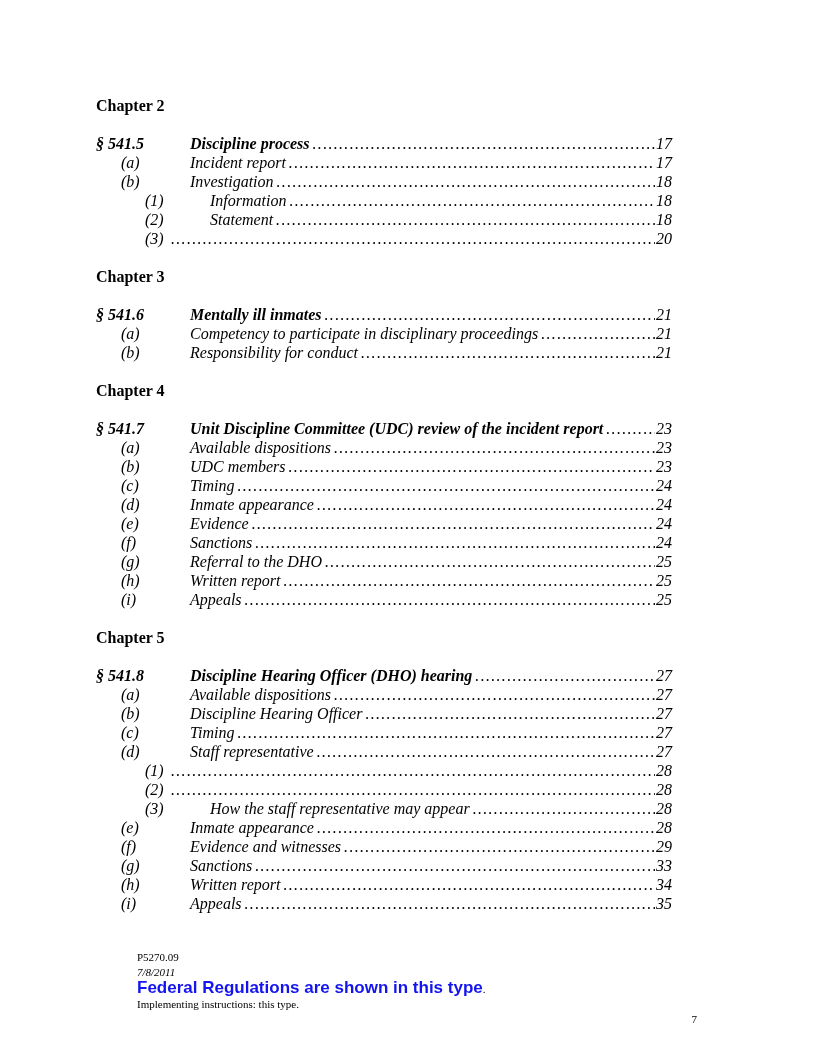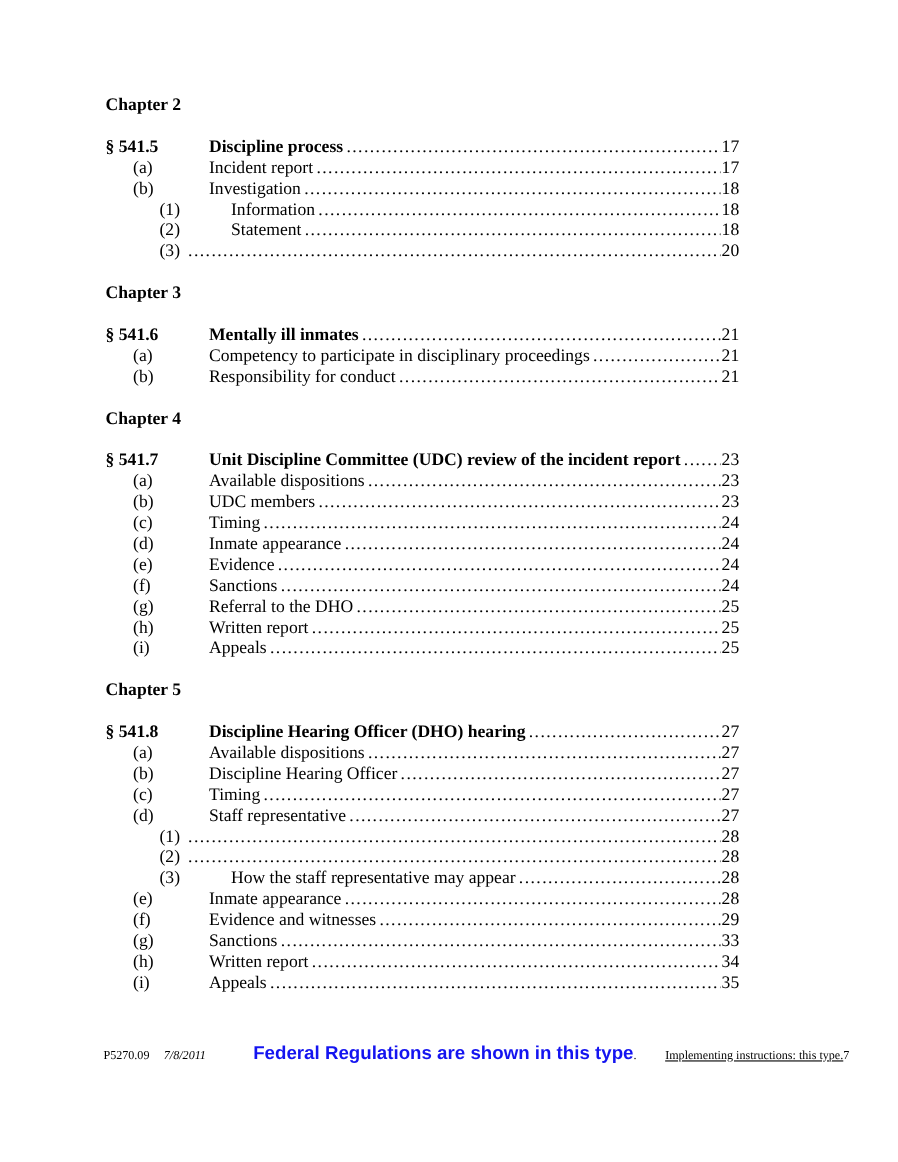--- a/index.html
+++ b/index.html
@@ -9,37 +9,38 @@
     color:#000000;
     font-family:"Liberation Serif", serif;
     position:relative;
     overflow:hidden;
   }
 
   
   .toc {
     position:absolute;
     left:96px;
-    top:86px;
+    top:96px;
     width:576px;
   }
   .chapter { margin-bottom:19px; }
   .chapter-heading {
     font-weight:bold;
     font-size:16px;
     line-height:19px;
     height:19px;
     margin-bottom:19px;
   }
   .row {
     display:flex;
     align-items:center;
     font-size:16px;
     line-height:19px;
     height:19px;
+    font-style:italic;
   }
   .row .lbl { flex:0 0 auto; }
   .row.l0 .lbl { width:52px; }
   .row.l1 { padding-left:25px; }
   .row.l1 .lbl { width:27px; }
   .row.l2 { padding-left:49px; }
   .row.l2 .lbl { width:23px; }
   .row.b .lbl, .row.b .ttl { font-weight:bold; }
   .ttl { flex:0 0 auto; white-space:nowrap;margin-left:42px; }
   .dots {
@@ -59,30 +60,31 @@
   .footer {
     position:absolute;
     left:94px;
     top:950px;
     width:603px;
     display:flex;
     align-items:baseline;
     font-size:11px;
     line-height:15px;
     white-space:nowrap;
+    flex-direction:column;
   }
   .f-date { margin-left:13px;font-style:italic; }
   .f-legend { margin-left:43px; }
   .f-blue {
     font-family:"Liberation Sans", sans-serif;
     font-weight:bold;
     font-size:17px;
     color:var(--accent, #1414f0);
   }
-  .f-plain { margin-left:26px;text-decoration:underline; }
+  .f-plain { margin-left:26px; }
   .f-page { margin-left:auto; }
 </style>
 </head>
 <body>
 
 <main class="toc" id="toc">
     <section class="chapter">
       <div class="chapter-heading">Chapter 2</div>
       <div class="row l0 b">
         <span class="lbl">§ 541.5</span>

